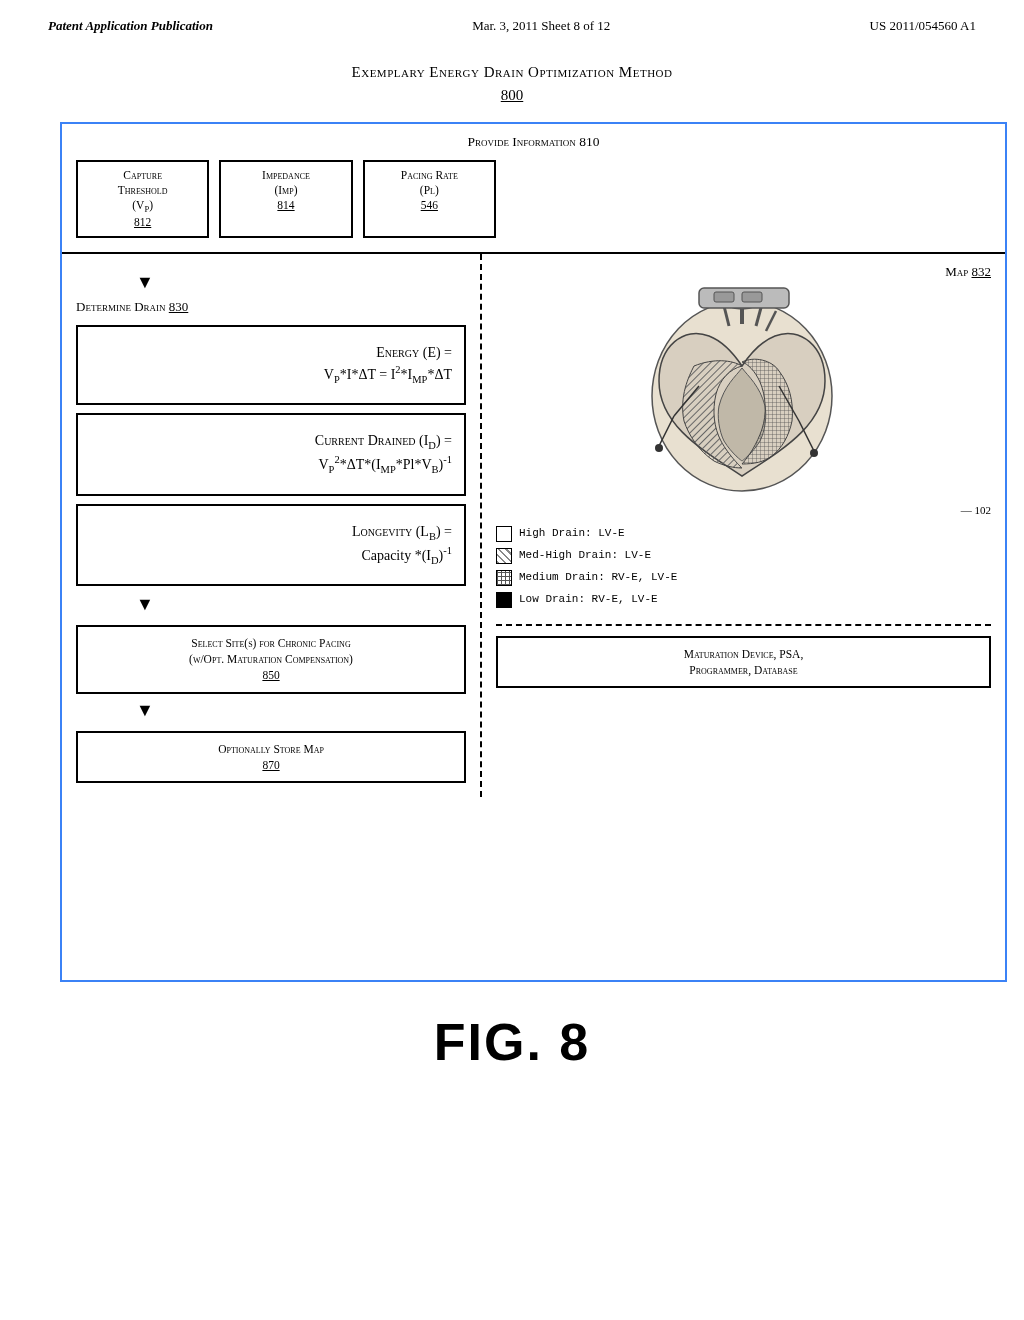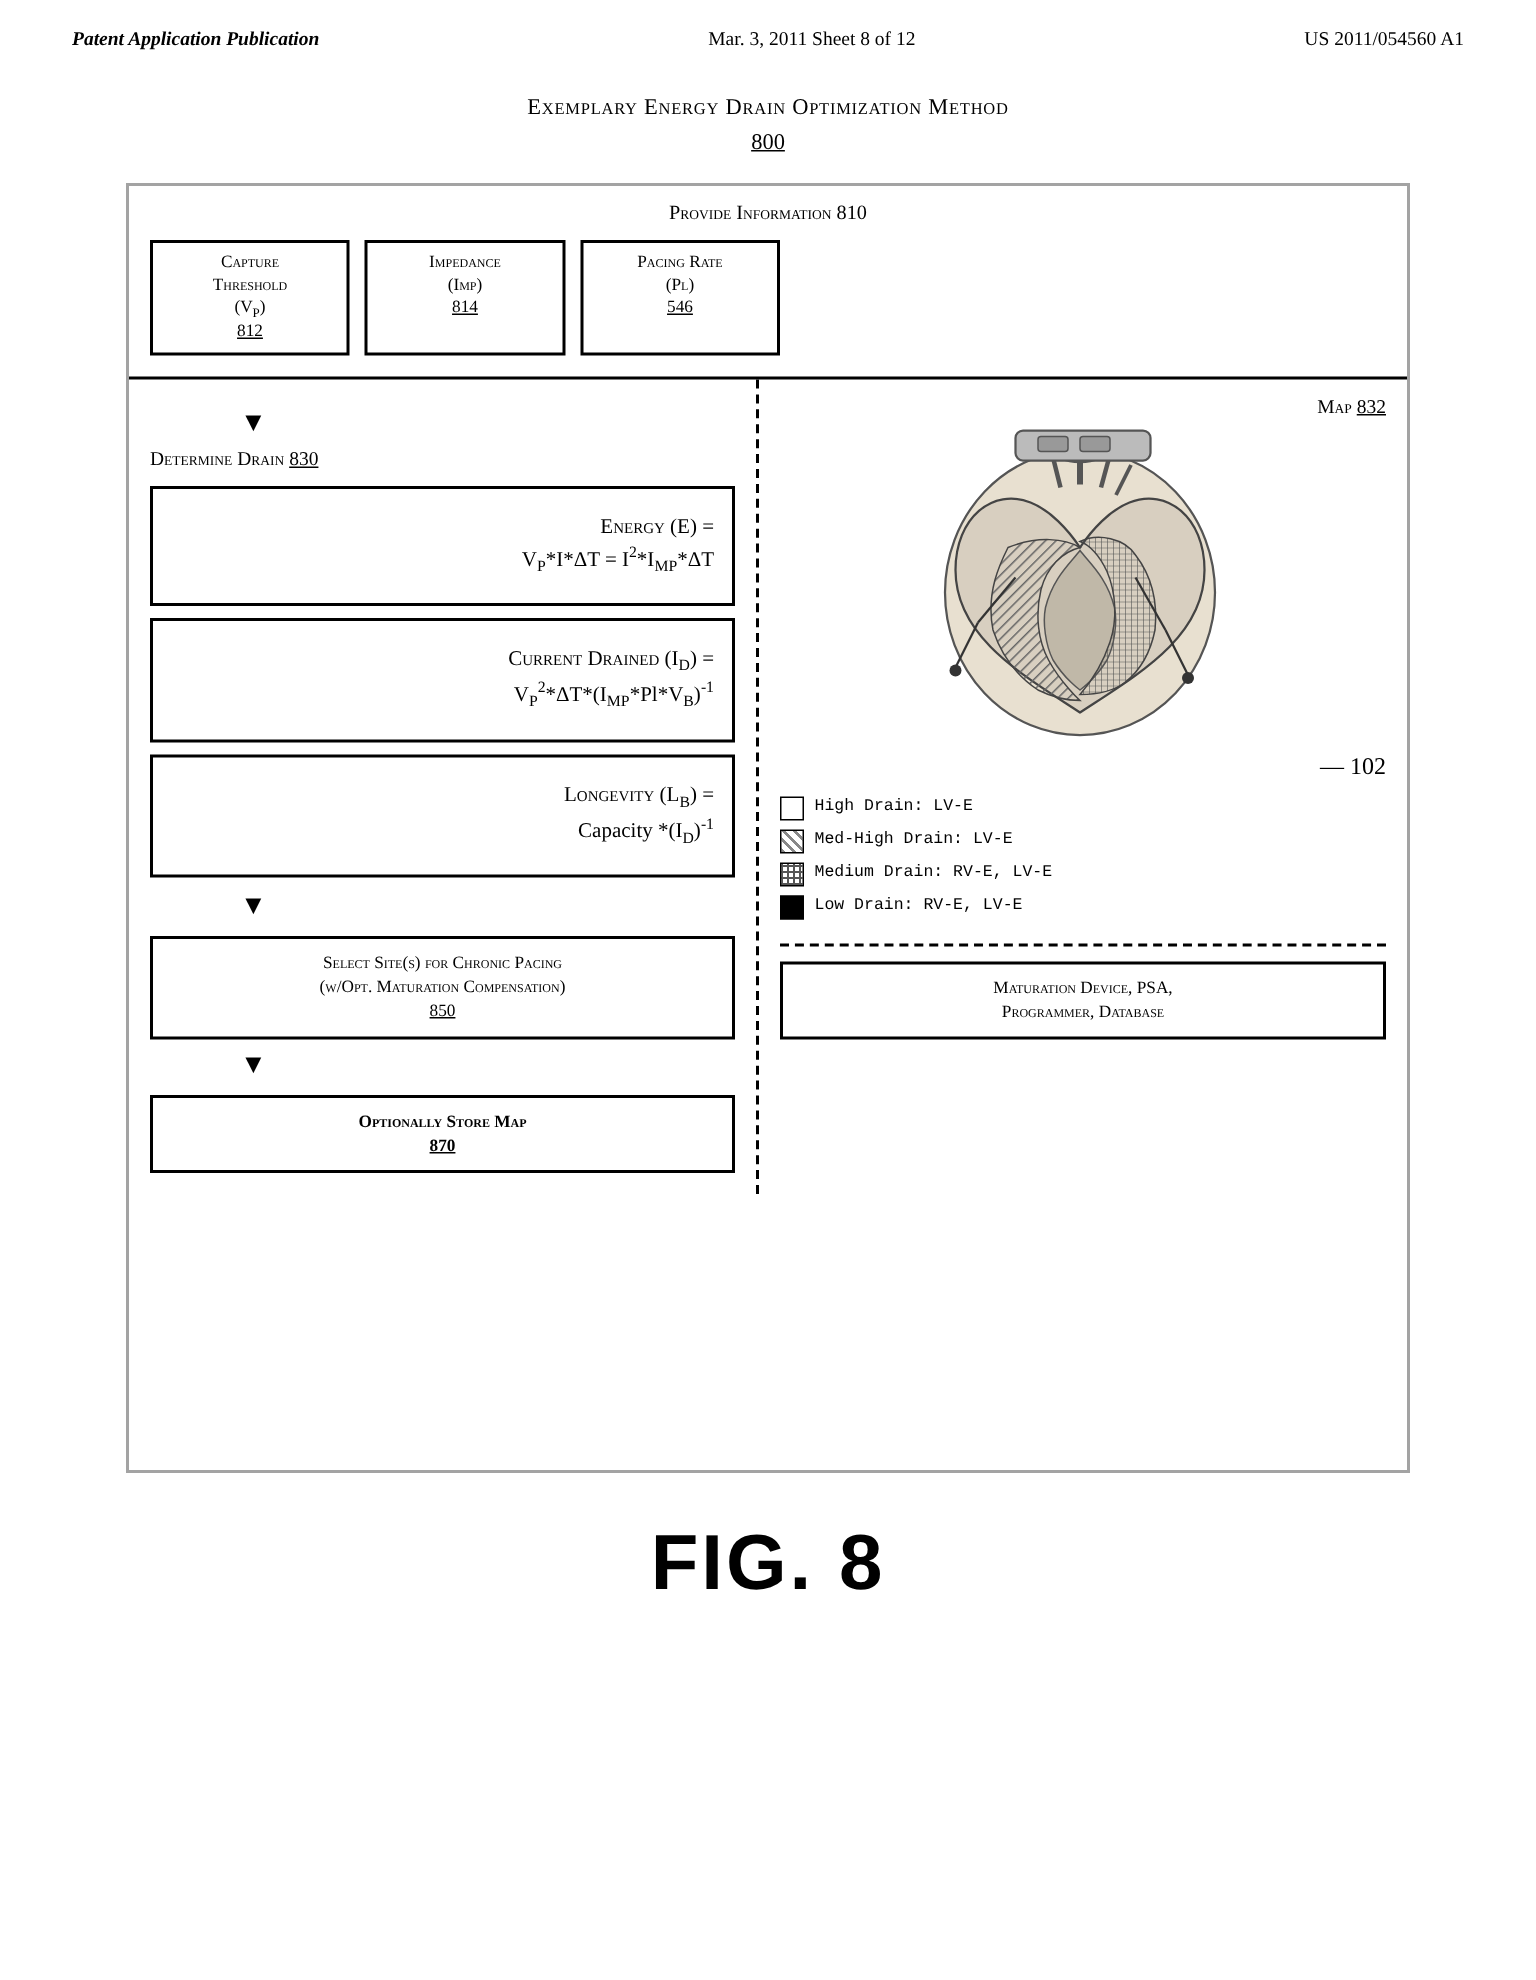--- a/index.html
+++ b/index.html
@@ -40,23 +40,23 @@
     }
     .diagram-number {
       text-align: center;
       font-size: 15px;
       margin-bottom: 18px;
       text-decoration: underline;
     }
 
     
     .main-box {
-      border: 2px solid #a3a3a3;
+      border: 2px solid #3b82f6;
       position: relative;
-      width: 856px;
+      width: 947px;
       margin: 0 auto;
       padding: 0;
       min-height: 860px;
     }
 
     
     .provide-info-section {
       padding: 10px 14px 0 14px;
     }
 
@@ -150,21 +150,20 @@
 
     
     .store-map-box {
       border: 2px solid #000;
       padding: 8px 12px;
       font-size: 11.5px;
       margin-top: 10px;
       text-align: center;
       font-variant: small-caps;
       line-height: 1.4;
-      font-weight: bold;
     }
 
     
     .map-label {
       font-size: 13px;
       font-variant: small-caps;
       text-align: right;
       margin-bottom: 6px;
     }
 
@@ -346,21 +345,21 @@
             <line x1="155" y1="100" x2="175" y2="135" stroke="#333" stroke-width="1.5"></line>
             <line x1="175" y1="135" x2="190" y2="165" stroke="#333" stroke-width="1.5"></line>
             <circle cx="190" cy="167" r="4" fill="#333"></circle>
 
             <rect x="75" y="2" width="90" height="20" rx="5" fill="#bbb" stroke="#555" stroke-width="1.5"></rect>
             <rect x="90" y="6" width="20" height="10" rx="2" fill="#999" stroke="#555" stroke-width="1"></rect>
             <rect x="118" y="6" width="20" height="10" rx="2" fill="#999" stroke="#555" stroke-width="1"></rect>
           </svg>
         </div>
 
-        <div style="text-align:right; font-size:16px; margin-top:-10px; margin-bottom:6px;">
+        <div style="text-align:right; font-size:11px; margin-top:-10px; margin-bottom:6px;">
           — 102
         </div>
 
         <div class="legend">
           <div class="legend-item">
             <div class="legend-box white"></div>
             <span>High Drain: LV-E</span>
           </div>
           <div class="legend-item">
             <div class="legend-box hatch-diagonal"></div>

